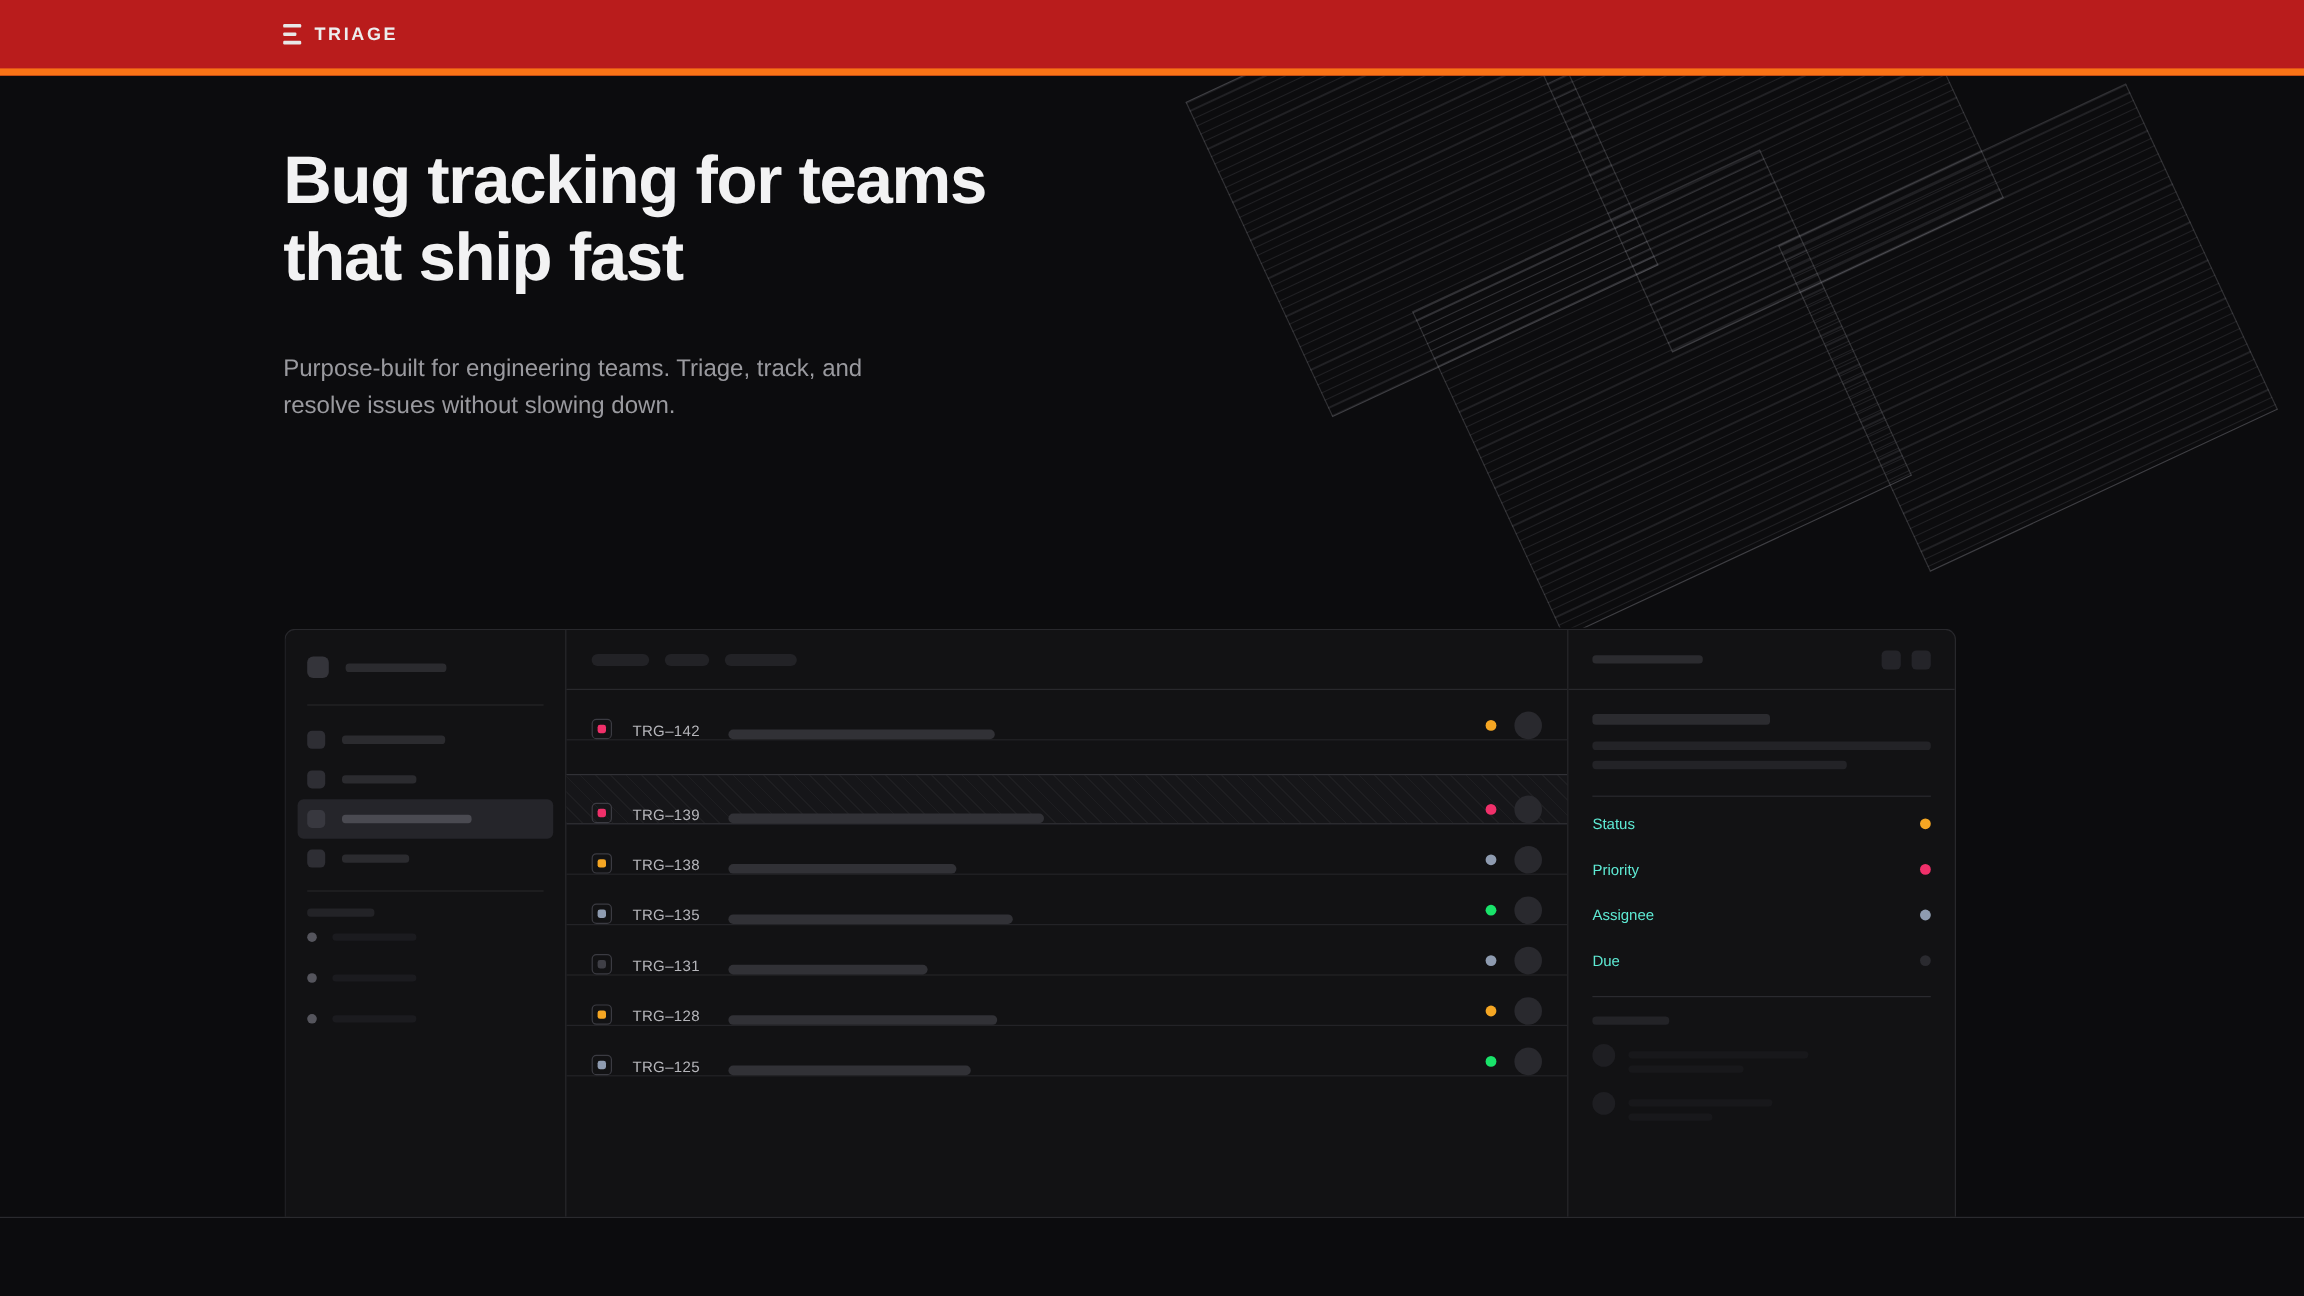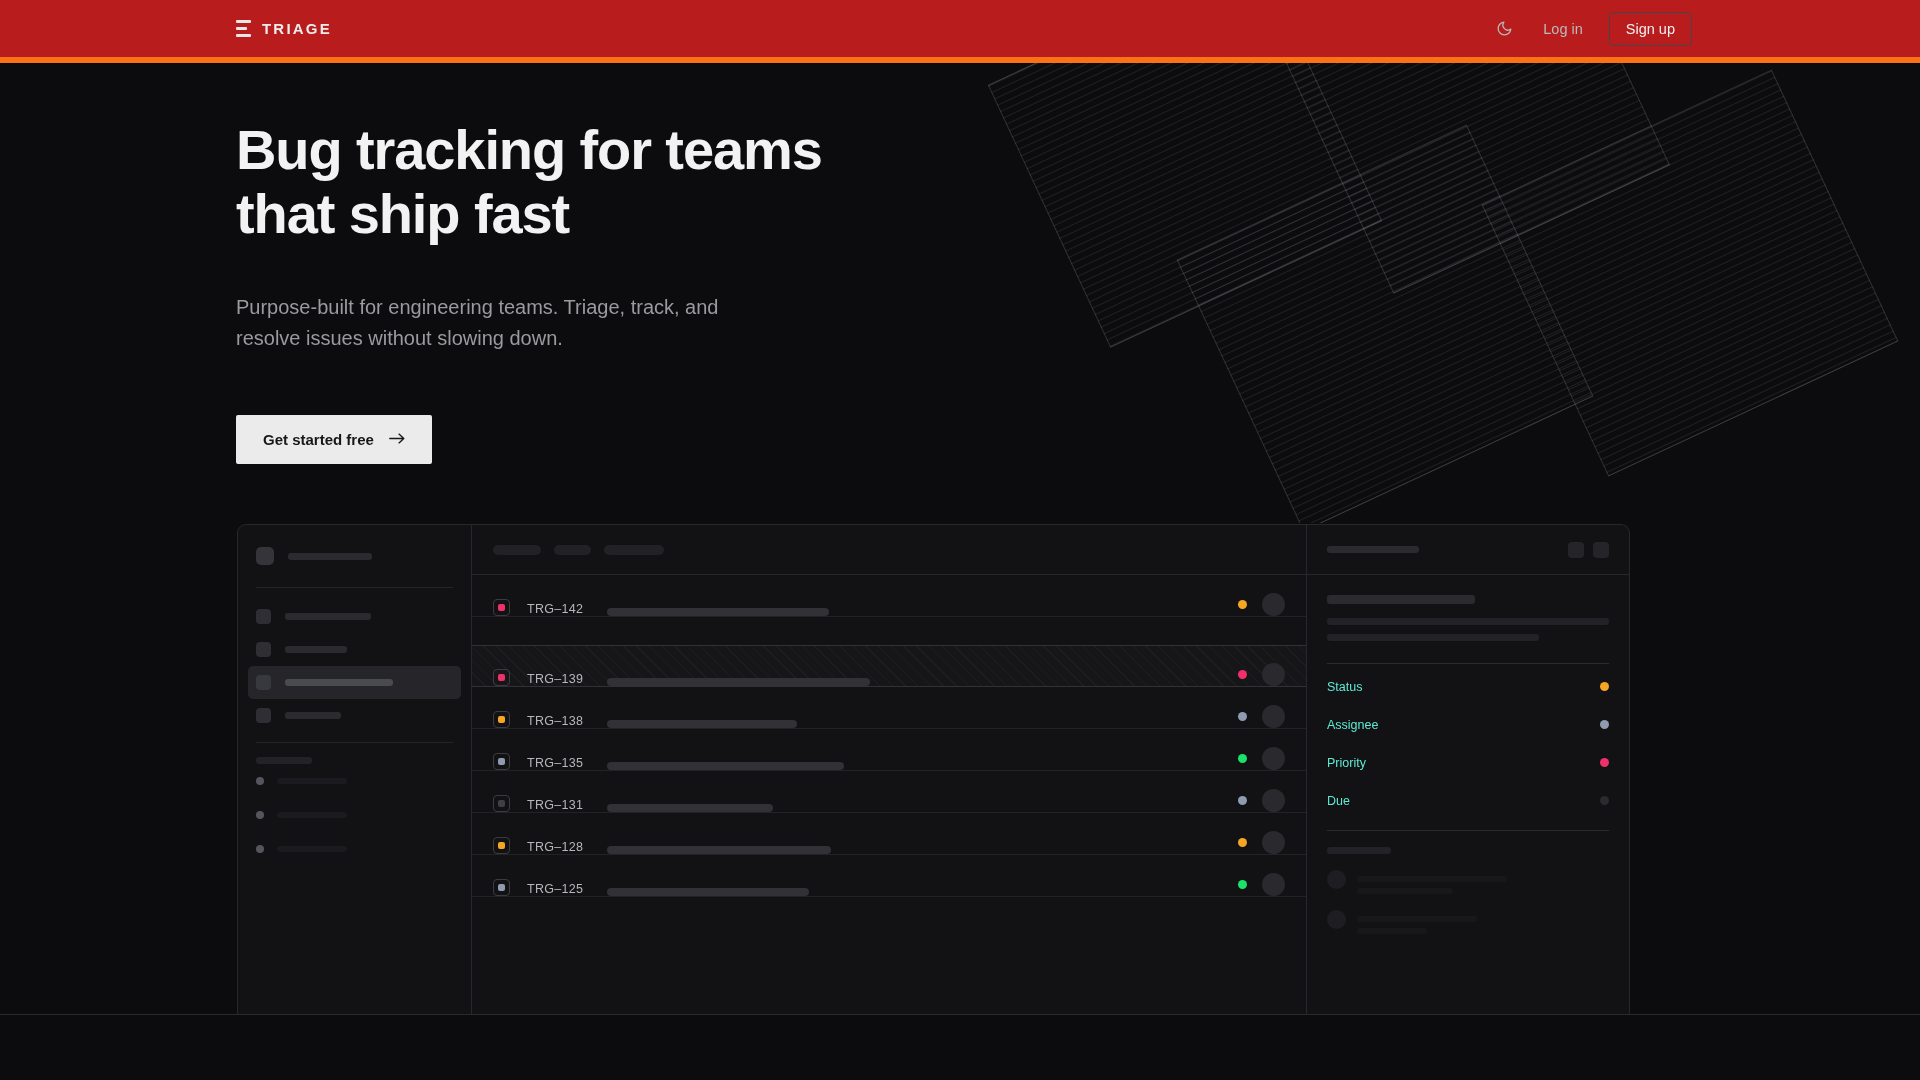--- a/index.html
+++ b/index.html
@@ -338,52 +338,35 @@
 
     <div class="brand">
       <span class="brand-mark">
         <i></i>
           <i></i>
           <i></i>
       </span>
       <span class="brand-name">TRIAGE</span>
     </div>
 
-    <div class="nav-right">
-      <span class="theme-toggle">
-        <svg width="17" height="17" viewBox="0 0 24 24" fill="none" stroke="currentColor" stroke-width="1.8" stroke-linecap="round" stroke-linejoin="round">
-          <path d="M21 12.79A9 9 0 1 1 11.21 3 7 7 0 0 0 21 12.79z"></path>
-        </svg>
-      </span>
-      <span class="login-link">Log in</span>
-      <button class="signup-btn">Sign up</button>
-    </div>
 
   </div>
 
   <div class="decor">
     <div class="slab slab-a"></div>
     <div class="slab slab-b"></div>
     <div class="slab slab-c"></div>
     <div class="slab slab-d"></div>
   </div>
 
   <div class="hero">
     <h1>Bug tracking for teams
 that ship fast</h1>
     <p>Purpose-built for engineering teams. Triage, track, and
 resolve issues without slowing down.</p>
-    <button class="cta">
-      <span>Get started free</span>
-      <span>
-        <svg width="16" height="13" viewBox="0 0 20 14" fill="none" stroke="#17171a" stroke-width="1.7" stroke-linecap="round" stroke-linejoin="round">
-          <path d="M1 7h17M12.5 1.5L18.5 7l-6 5.5"></path>
-        </svg>
-      </span>
-    </button>
   </div>
 
   <div class="mockup">
 
     <div class="mk-sidebar">
 
       <div class="mk-ws">
         <span class="mk-ws-logo"></span>
         <span class="sk" id="ws-name" style="width: 84px;"></span>
       </div>
@@ -534,26 +517,26 @@
             <div class="sk-soft" style="width: 282px; margin-top: 9px;"></div>
             <div class="sk-soft" style="width: 212px; margin-top: 9px;"></div>
           </div>
         <div class="mk-detail-div"></div>
         <div id="det-meta">
             <div class="meta-row">
               <span class="meta-label">Status</span>
               <span class="meta-dot" style="background: rgb(245, 166, 35);"></span>
             </div>
             <div class="meta-row">
+              <span class="meta-label">Priority</span>
+              <span class="meta-dot" style="background: rgb(240, 48, 106);"></span>
+            </div>
+            <div class="meta-row">
               <span class="meta-label">Assignee</span>
               <span class="meta-dot" style="background: rgb(142, 155, 176);"></span>
-            </div>
-            <div class="meta-row">
-              <span class="meta-label">Priority</span>
-              <span class="meta-dot" style="background: rgb(240, 48, 106);"></span>
             </div>
             <div class="meta-row">
               <span class="meta-label">Due</span>
               <span class="meta-dot" style="background: rgb(42, 42, 47);"></span>
             </div>
           </div>
         <div class="mk-detail-div" style="margin-top:14px"></div>
       </div>
 
       <div class="mk-foot">

